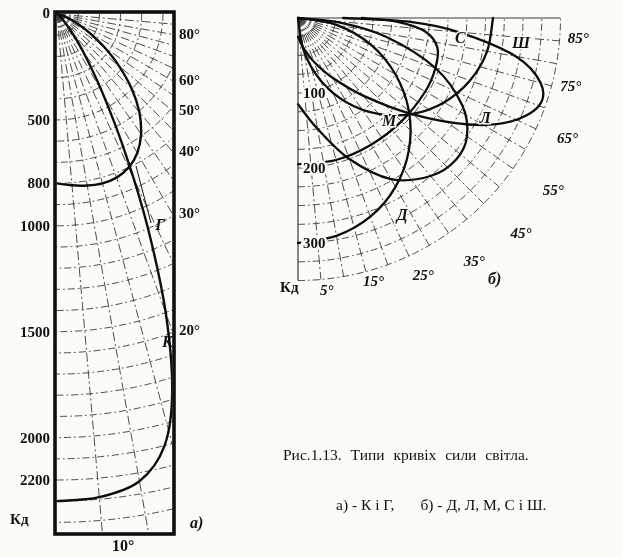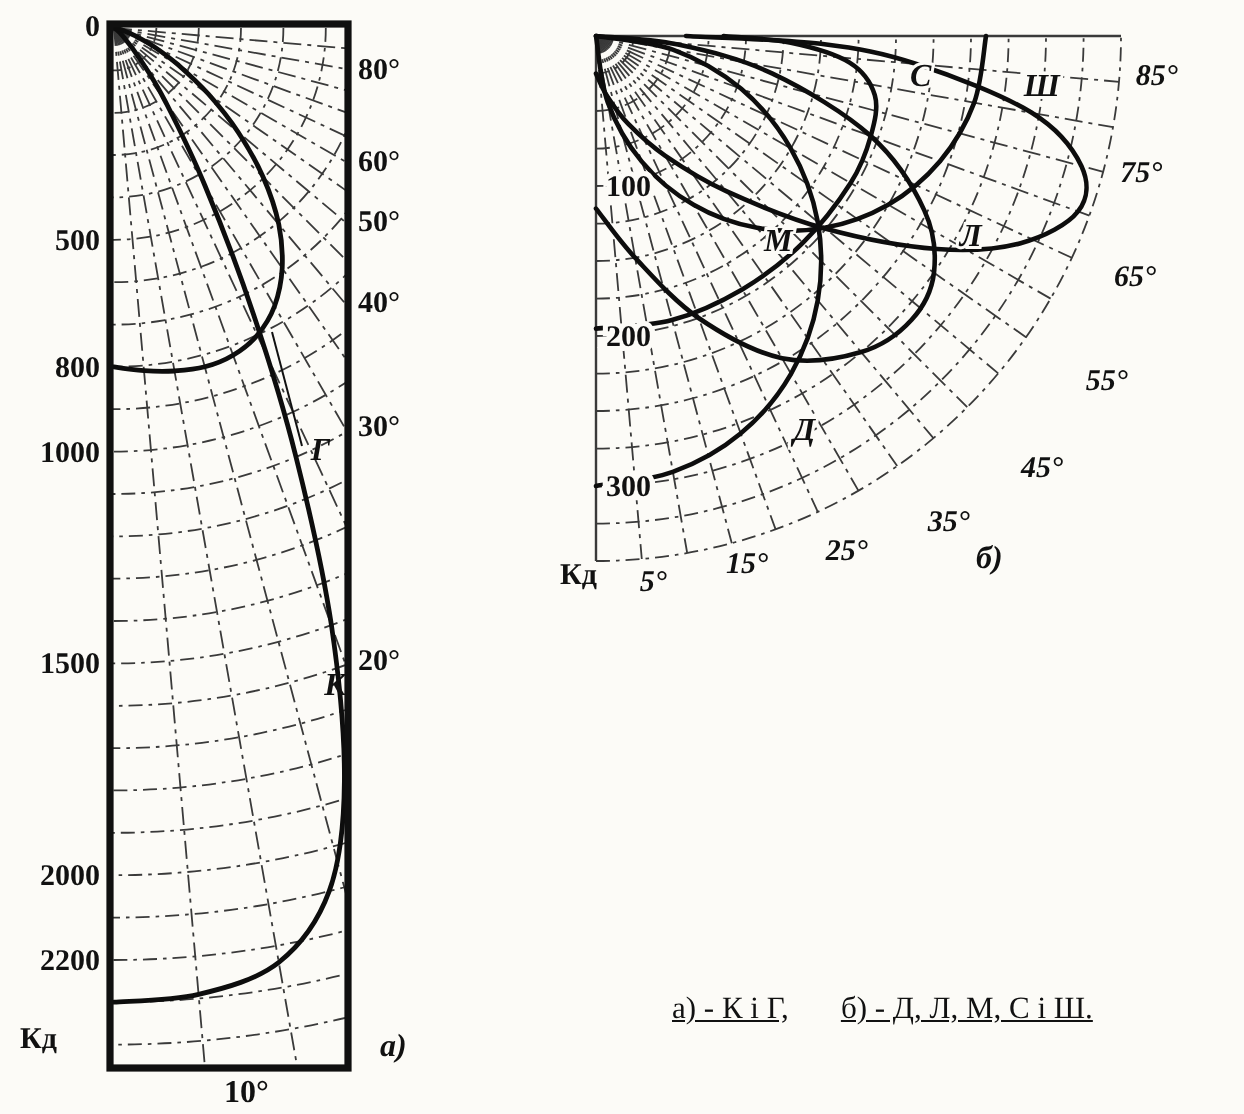--- a/index.html
+++ b/index.html
@@ -2,21 +2,21 @@
 <html><head>
 <meta charset="utf-8">
 <style>
   html,body{margin:0;padding:0;}
   body{width:622px;height:557px;background:#ffffff;font-family:"Liberation Serif",serif;}
   #figure{position:relative;width:622px;height:557px;background:#fcfbf7;overflow:hidden;color:#111;}
   #svg-a{position:absolute;left:0;top:0;}
   #svg-b{position:absolute;left:278px;top:0;}
   .caption{position:absolute;left:283px;top:446px;width:335px;font-size:15.5px;word-spacing:5px;}
   .legend{position:absolute;left:336px;top:496px;width:286px;font-size:15.5px;}
-  .legend span{display:inline-block;text-decoration:underline;}
+  .legend span{display:inline-block;}
   .legend .gap{width:26px;}
   svg text{font-family:"Liberation Serif",serif;}
 </style>
 </head>
 <body>
 
 <div id="figure">
   <svg id="svg-a" width="236" height="557">
       <defs>
         <clipPath id="clipA">
@@ -143,16 +143,17 @@
       <text x="289.49591000456724" y="142.98730970736108" font-size="15" font-weight="bold" fill="#111" text-anchor="middle" font-style="italic" paint-order="stroke" stroke="#fcfbf7" stroke-width="4">65°</text>
       <text x="292.653099083555" y="90.98005266350661" font-size="15" font-weight="bold" fill="#111" text-anchor="middle" font-style="italic" paint-order="stroke" stroke="#fcfbf7" stroke-width="4">75°</text>
       <text x="300.3154981230106" y="42.60156912209919" font-size="15" font-weight="bold" fill="#111" text-anchor="middle" font-style="italic" paint-order="stroke" stroke="#fcfbf7" stroke-width="4">85°</text>
       <text x="118.63350802754242" y="220.2286604173126" font-size="16" font-weight="bold" fill="#111" font-style="italic" paint-order="stroke" stroke="#fcfbf7" stroke-width="3">Д</text>
       <text x="201.8653347947321" y="123.00000000000003" font-size="16" font-weight="bold" fill="#111" font-style="italic" paint-order="stroke" stroke="#fcfbf7" stroke-width="3">Л</text>
       <text x="104.03779138195236" y="125.56346786731754" font-size="16" font-weight="bold" fill="#111" font-style="italic" paint-order="stroke" stroke="#fcfbf7" stroke-width="3">М</text>
       <text x="177.0424461546269" y="42.87307994139672" font-size="16" font-weight="bold" fill="#111" font-style="italic" paint-order="stroke" stroke="#fcfbf7" stroke-width="3">С</text>
       <text x="233.8979028481792" y="48.06138980737414" font-size="16" font-weight="bold" fill="#111" font-style="italic" paint-order="stroke" stroke="#fcfbf7" stroke-width="3">Ш</text>
       <text x="210" y="284" font-size="16" font-weight="bold" fill="#111" font-style="italic">б)</text>
     </svg>
+  <div class="caption">Рис.1.13. Типи кривіх сили світла.</div>
   <div class="legend">
     <span>а) - К і Г,</span><span class="gap"></span><span>б) - Д, Л, М, С і Ш.</span>
   </div>
 </div>
 
 </body></html>

